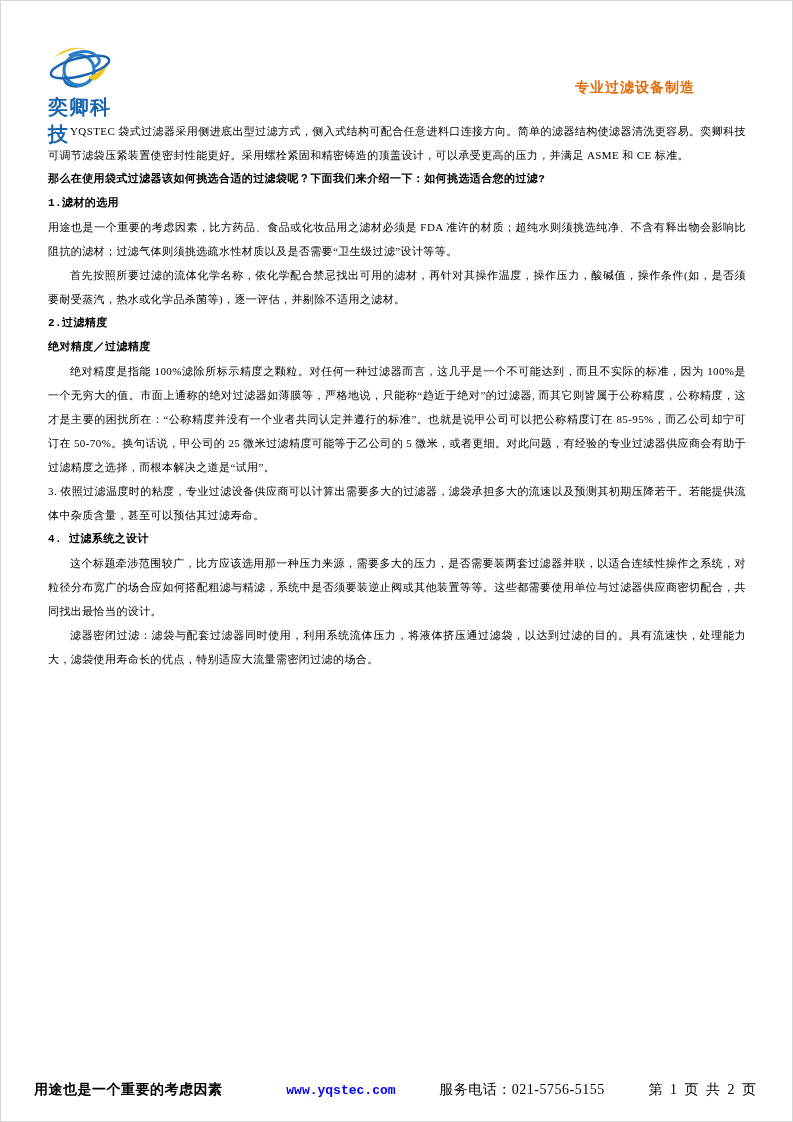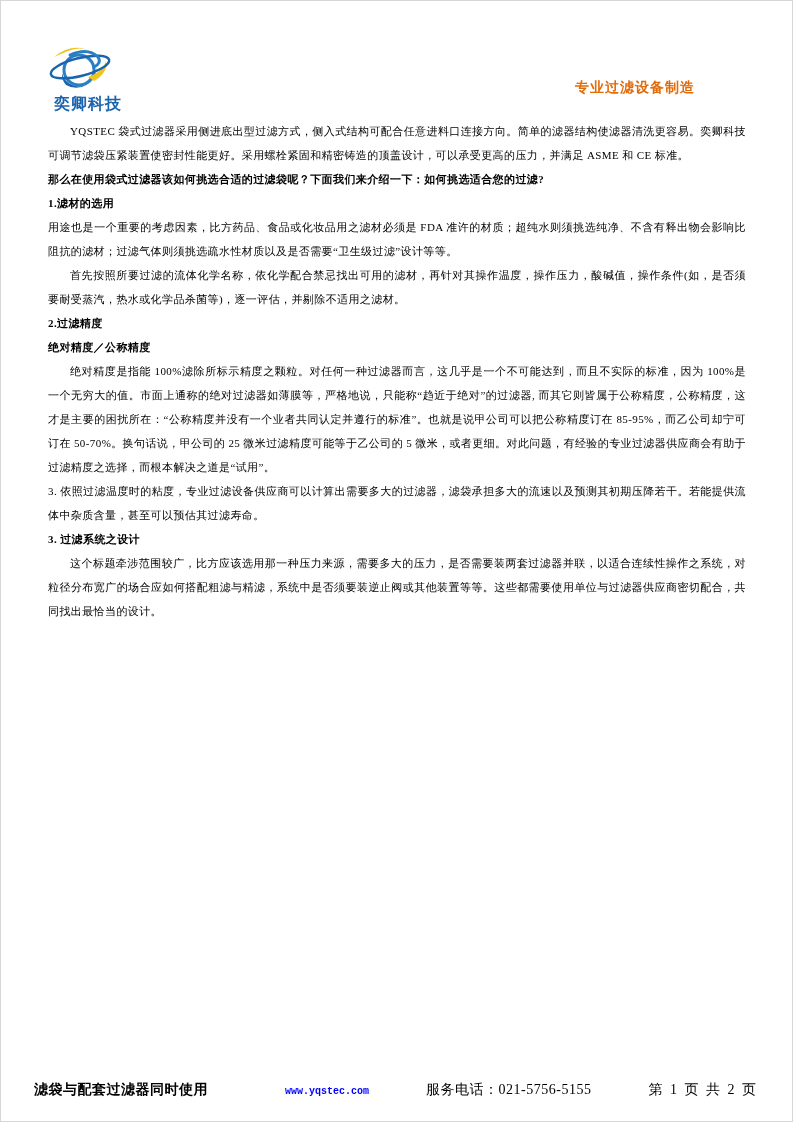--- a/index.html
+++ b/index.html
@@ -22,60 +22,59 @@
     height: 72px;
     display: flex;
     justify-content: space-between;
     align-items: flex-start;
   }
   .logo-wrap { width: 80px; text-align: left; }
   .logo-graphic { display: block; width: 64px; height: 50px; }
   .brand-name {
     display: block;
     margin-top: 1px;
-    font-size: 16px;
+    font-size: 20px;
     font-weight: bold;
     color: #1a64ae;
     letter-spacing: 1px;
     font-family: "Liberation Sans", "DejaVu Sans", sans-serif;
-    text-align: center;
   }
   .slogan {
     margin-top: 36px;
     margin-right: 50px;
     font-size: 14px;
     font-weight: bold;
     letter-spacing: 1px;
     color: #e26b0a;
   }
   
   .doc-body {
     position: absolute;
     top: 118px; left: 47px; right: 46px;
     font-size: 11px;
     line-height: 24px;
     letter-spacing: 0.4px;
   }
   .block { margin: 0; text-align: justify; }
-  .block.heading { font-weight: bold; text-align: left; }
+  .block.heading { font-weight: bold; text-align: left; font-family: Liberation Mono, monospace; }
   .block.indent { text-indent: 2em; }
   
   .footer {
     position: absolute;
     left: 33px; right: 34px;
     top: 1080px;
     display: flex;
     justify-content: space-between;
     align-items: baseline;
     font-size: 14px;
   }
   .footer-company { font-weight: bold; letter-spacing: 0.5px; }
   .footer-website {
     font-family: "Liberation Mono", "DejaVu Sans Mono", monospace;
-    font-size: 10px;
+    font-size: 13px;
     font-weight: bold;
     color: #0000ff;
     text-decoration: none;
     margin-left: 20px;
   }
   .footer-phone { letter-spacing: 0.5px; }
   .footer-page { letter-spacing: 2px; }
 </style>
 </head>
 <body>
@@ -102,27 +101,28 @@
   </div>
 
   <div class="doc-body">
 
   <p class="block paragraph indent">YQSTEC 袋式过滤器采用侧进底出型过滤方式，侧入式结构可配合任意进料口连接方向。简单的滤器结构使滤器清洗更容易。奕卿科技可调节滤袋压紧装置使密封性能更好。采用螺栓紧固和精密铸造的顶盖设计，可以承受更高的压力，并满足 ASME 和 CE 标准。</p>
       <p class="block heading">那么在使用袋式过滤器该如何挑选合适的过滤袋呢？下面我们来介绍一下：如何挑选适合您的过滤?</p>
       <p class="block heading">1.滤材的选用</p>
       <p class="block paragraph">用途也是一个重要的考虑因素，比方药品、食品或化妆品用之滤材必须是 FDA 准许的材质；超纯水则须挑选纯净、不含有释出物会影响比阻抗的滤材；过滤气体则须挑选疏水性材质以及是否需要“卫生级过滤”设计等等。</p>
       <p class="block paragraph indent">首先按照所要过滤的流体化学名称，依化学配合禁忌找出可用的滤材，再针对其操作温度，操作压力，酸碱值，操作条件(如，是否须要耐受蒸汽，热水或化学品杀菌等)，逐一评估，并剔除不适用之滤材。</p>
       <p class="block heading">2.过滤精度</p>
-      <p class="block heading">绝对精度／公称精度</p>
+      <p class="block heading">绝对精度／过滤精度</p>
       <p class="block paragraph indent">绝对精度是指能 100%滤除所标示精度之颗粒。对任何一种过滤器而言，这几乎是一个不可能达到，而且不实际的标准，因为 100%是一个无穷大的值。市面上通称的绝对过滤器如薄膜等，严格地说，只能称“趋近于绝对”的过滤器, 而其它则皆属于公称精度，公称精度，这才是主要的困扰所在：“公称精度并没有一个业者共同认定并遵行的标准”。也就是说甲公司可以把公称精度订在 85-95%，而乙公司却宁可订在 50-70%。换句话说，甲公司的 25 微米过滤精度可能等于乙公司的 5 微米，或者更细。对此问题，有经验的专业过滤器供应商会有助于过滤精度之选择，而根本解决之道是“试用”。</p>
       <p class="block paragraph">3. 依照过滤温度时的粘度，专业过滤设备供应商可以计算出需要多大的过滤器，滤袋承担多大的流速以及预测其初期压降若干。若能提供流体中杂质含量，甚至可以预估其过滤寿命。</p>
-      <p class="block heading">3.  过滤系统之设计</p>
+      <p class="block heading">4.  过滤系统之设计</p>
       <p class="block paragraph indent">这个标题牵涉范围较广，比方应该选用那一种压力来源，需要多大的压力，是否需要装两套过滤器并联，以适合连续性操作之系统，对粒径分布宽广的场合应如何搭配粗滤与精滤，系统中是否须要装逆止阀或其他装置等等。这些都需要使用单位与过滤器供应商密切配合，共同找出最恰当的设计。</p>
+      <p class="block paragraph indent">滤器密闭过滤：滤袋与配套过滤器同时使用，利用系统流体压力，将液体挤压通过滤袋，以达到过滤的目的。具有流速快，处理能力大，滤袋使用寿命长的优点，特别适应大流量需密闭过滤的场合。</p>
     </div>
 
   <div class="footer">
-    <span class="footer-company">滤袋与配套过滤器同时使用</span>
+    <span class="footer-company">用途也是一个重要的考虑因素</span>
     <a class="footer-website" href="#">www.yqstec.com</a>
     <span class="footer-phone">服务电话：021-5756-5155</span>
     <span class="footer-page">第 1 页 共 2 页</span>
   </div>
 
 </div>
 
 </body></html>

